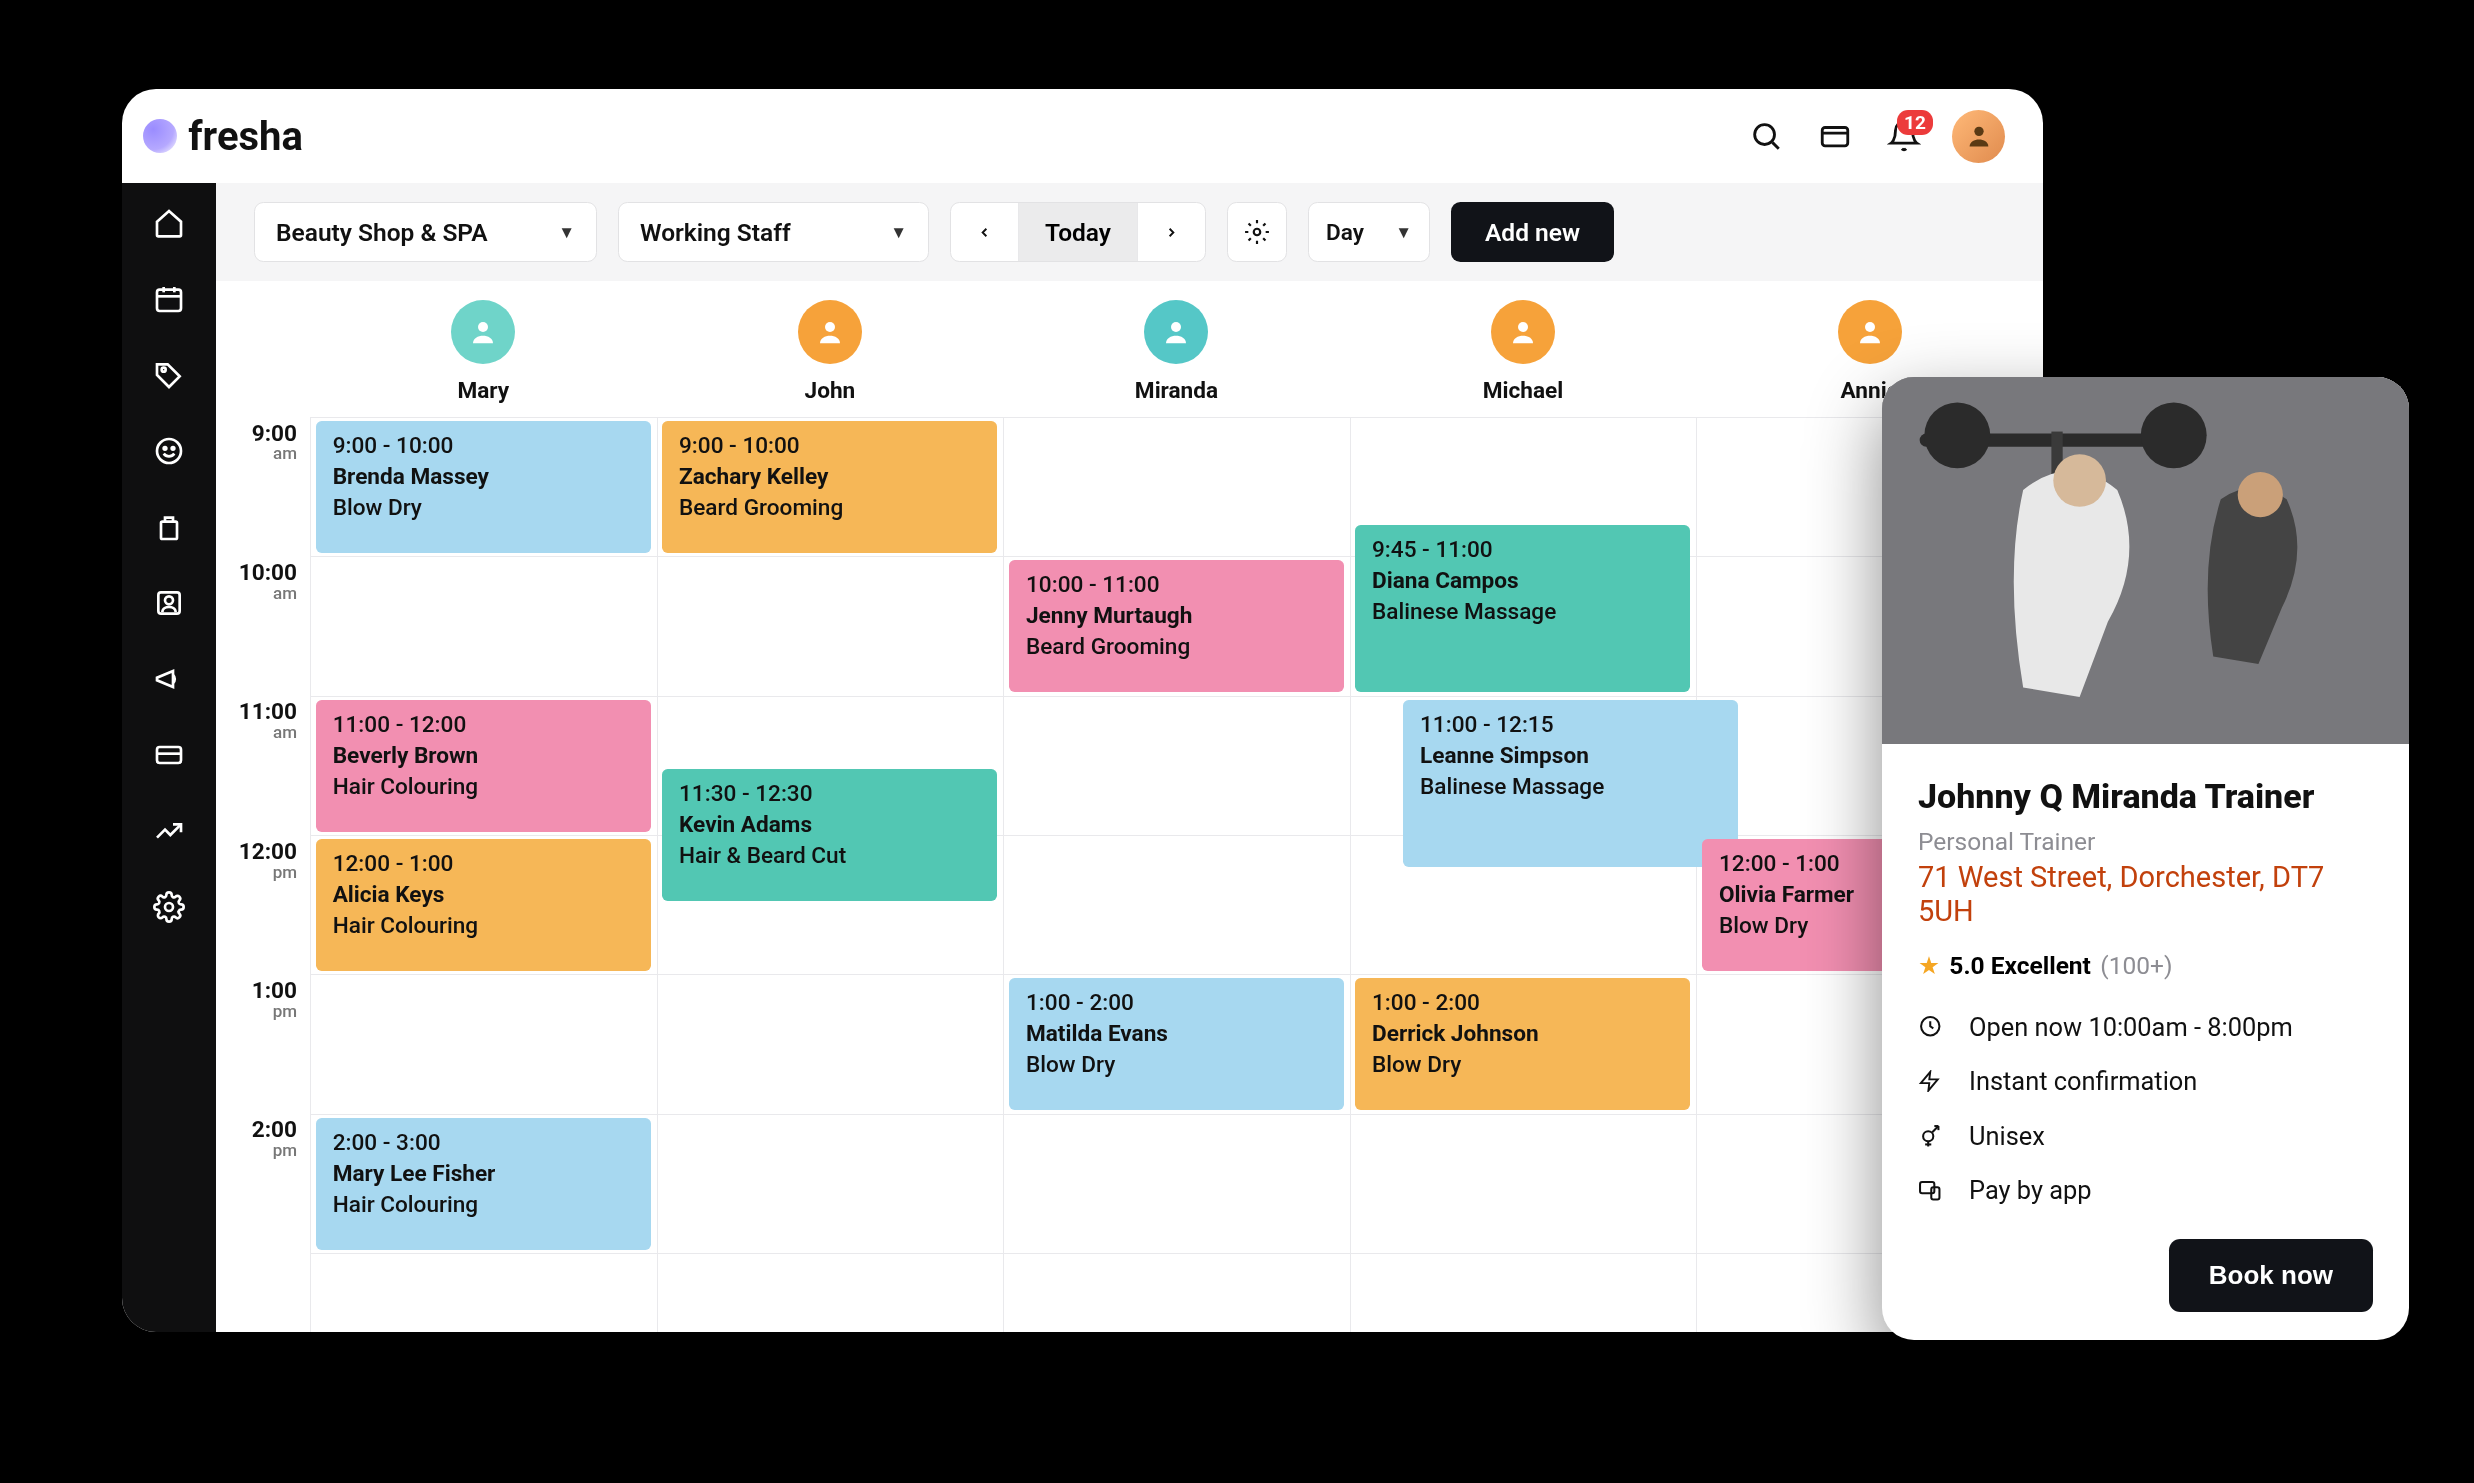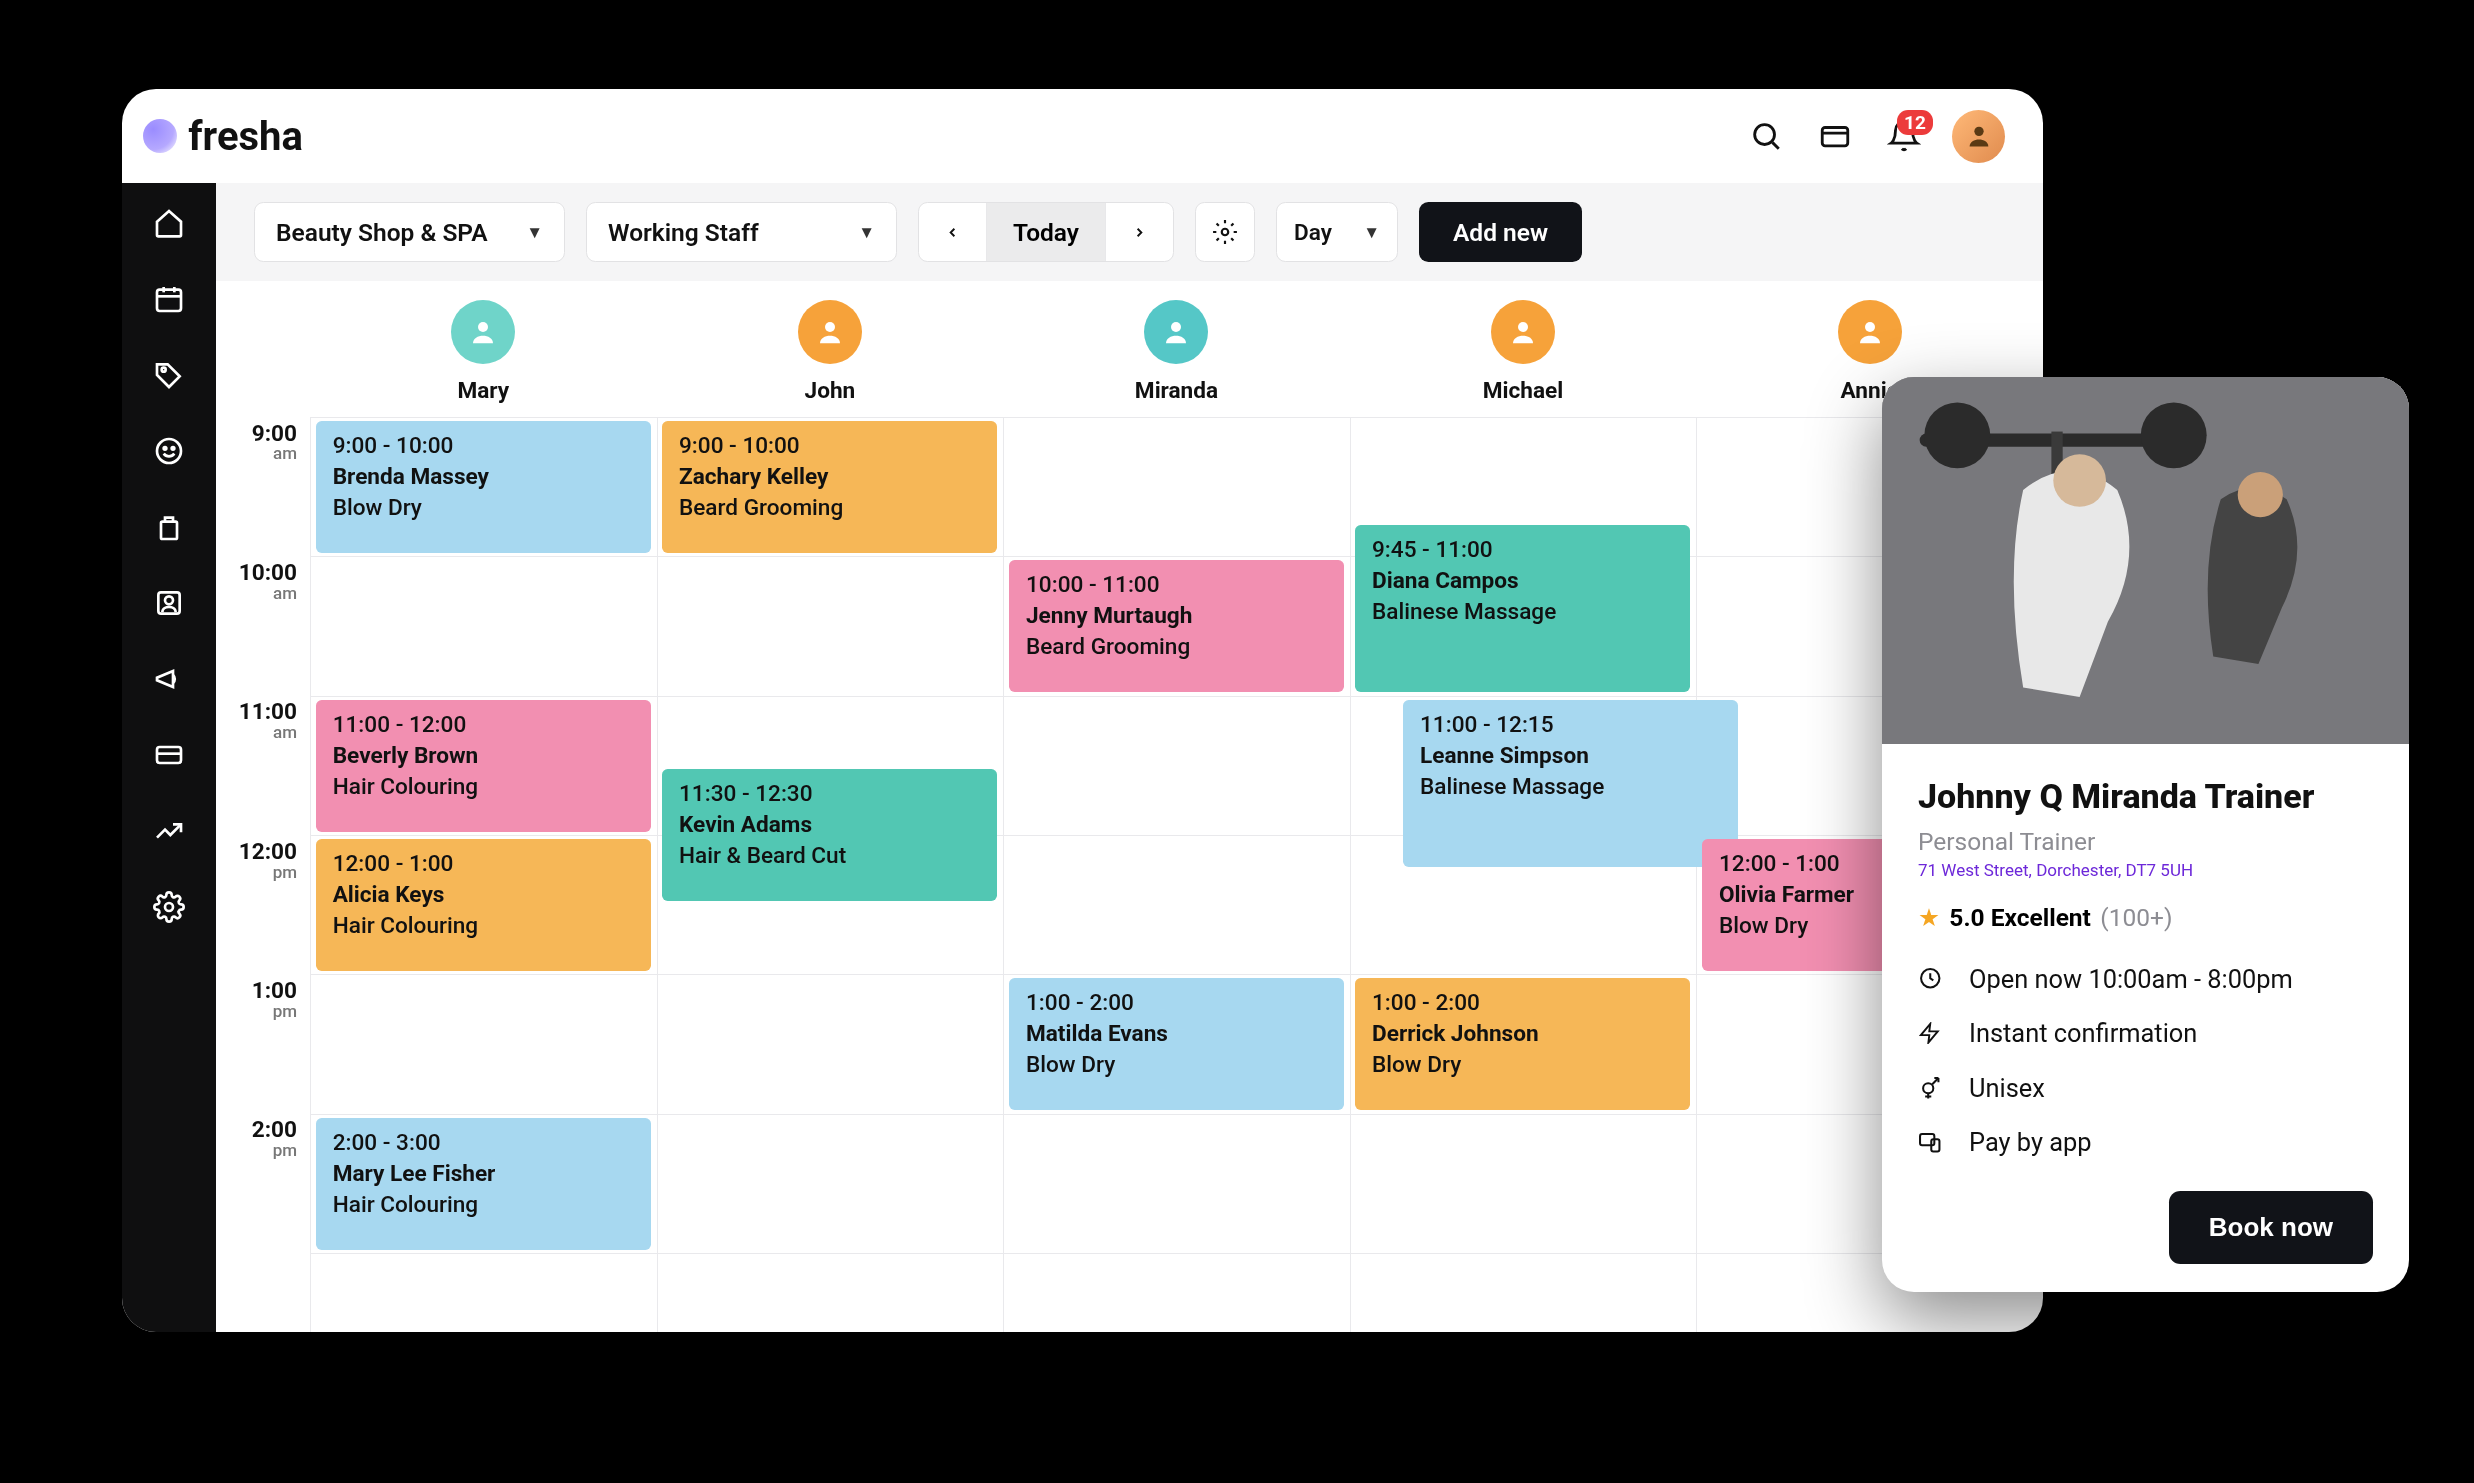--- a/index.html
+++ b/index.html
@@ -289,22 +289,22 @@
   font-size: 34px;
   font-weight: 800;
   color: #111;
 }
 .detail-sub {
   margin-top: 11.3px;
   font-size: 24.5px;
   color: #8d8d93;
 }
 .detail-addr {
-  font-size: 17px;
-  color: #6d28d9;
+  font-size: 29px;
+  color: #c2410c;
   margin-top: 3.8px;
 }
 .rating {
   margin-top: 22.6px;
   font-size: 24.5px;
   display: flex;
   align-items: center;
   gap: 9.4px;
 }
 .rating .star { color: #f5a623; font-size: 24.5px;}
@@ -445,21 +445,21 @@
       <div class="side-icon">
           <svg width="32" height="32" viewBox="0 0 24 24" fill="none" stroke="#fff" stroke-width="2">
             <circle cx="12" cy="12" r="3"></circle>
             <path d="M19.4 15a1.7 1.7 0 0 0 .34 1.87l.06.06a2 2 0 1 1-2.83 2.83l-.06-.06a1.7 1.7 0 0 0-1.87-.34 1.7 1.7 0 0 0-1 1.56V21a2 2 0 1 1-4 0v-.09a1.7 1.7 0 0 0-1-1.56 1.7 1.7 0 0 0-1.87.34l-.06.06a2 2 0 1 1-2.83-2.83l.06-.06a1.7 1.7 0 0 0 .34-1.87 1.7 1.7 0 0 0-1.56-1H3a2 2 0 1 1 0-4h.09a1.7 1.7 0 0 0 1.56-1 1.7 1.7 0 0 0-.34-1.87l-.06-.06a2 2 0 1 1 2.83-2.83l.06.06a1.7 1.7 0 0 0 1.87.34H9a1.7 1.7 0 0 0 1-1.56V3a2 2 0 1 1 4 0v.09a1.7 1.7 0 0 0 1 1.56 1.7 1.7 0 0 0 1.87-.34l.06-.06a2 2 0 1 1 2.83 2.83l-.06.06a1.7 1.7 0 0 0-.34 1.87V9a1.7 1.7 0 0 0 1.56 1H21a2 2 0 1 1 0 4h-.09a1.7 1.7 0 0 0-1.56 1z"></path>
           </svg>
         </div>
     </div>
 
     <div class="content">
       <div class="toolbar">
-        <div class="pill" style="width:311px;justify-content:space-between">
+        <div class="pill" style="width:343px;justify-content:space-between">
           <span>Beauty Shop &amp; SPA</span>
           <span class="chev">▼</span>
         </div>
         <div class="pill" style="width:311px;justify-content:space-between">
           <span>Working Staff</span>
           <span class="chev">▼</span>
         </div>
         <div class="date-nav">
           <div class="seg">
               <svg width="15" height="15" viewBox="0 0 24 24" fill="none" stroke="#111" stroke-width="3">

